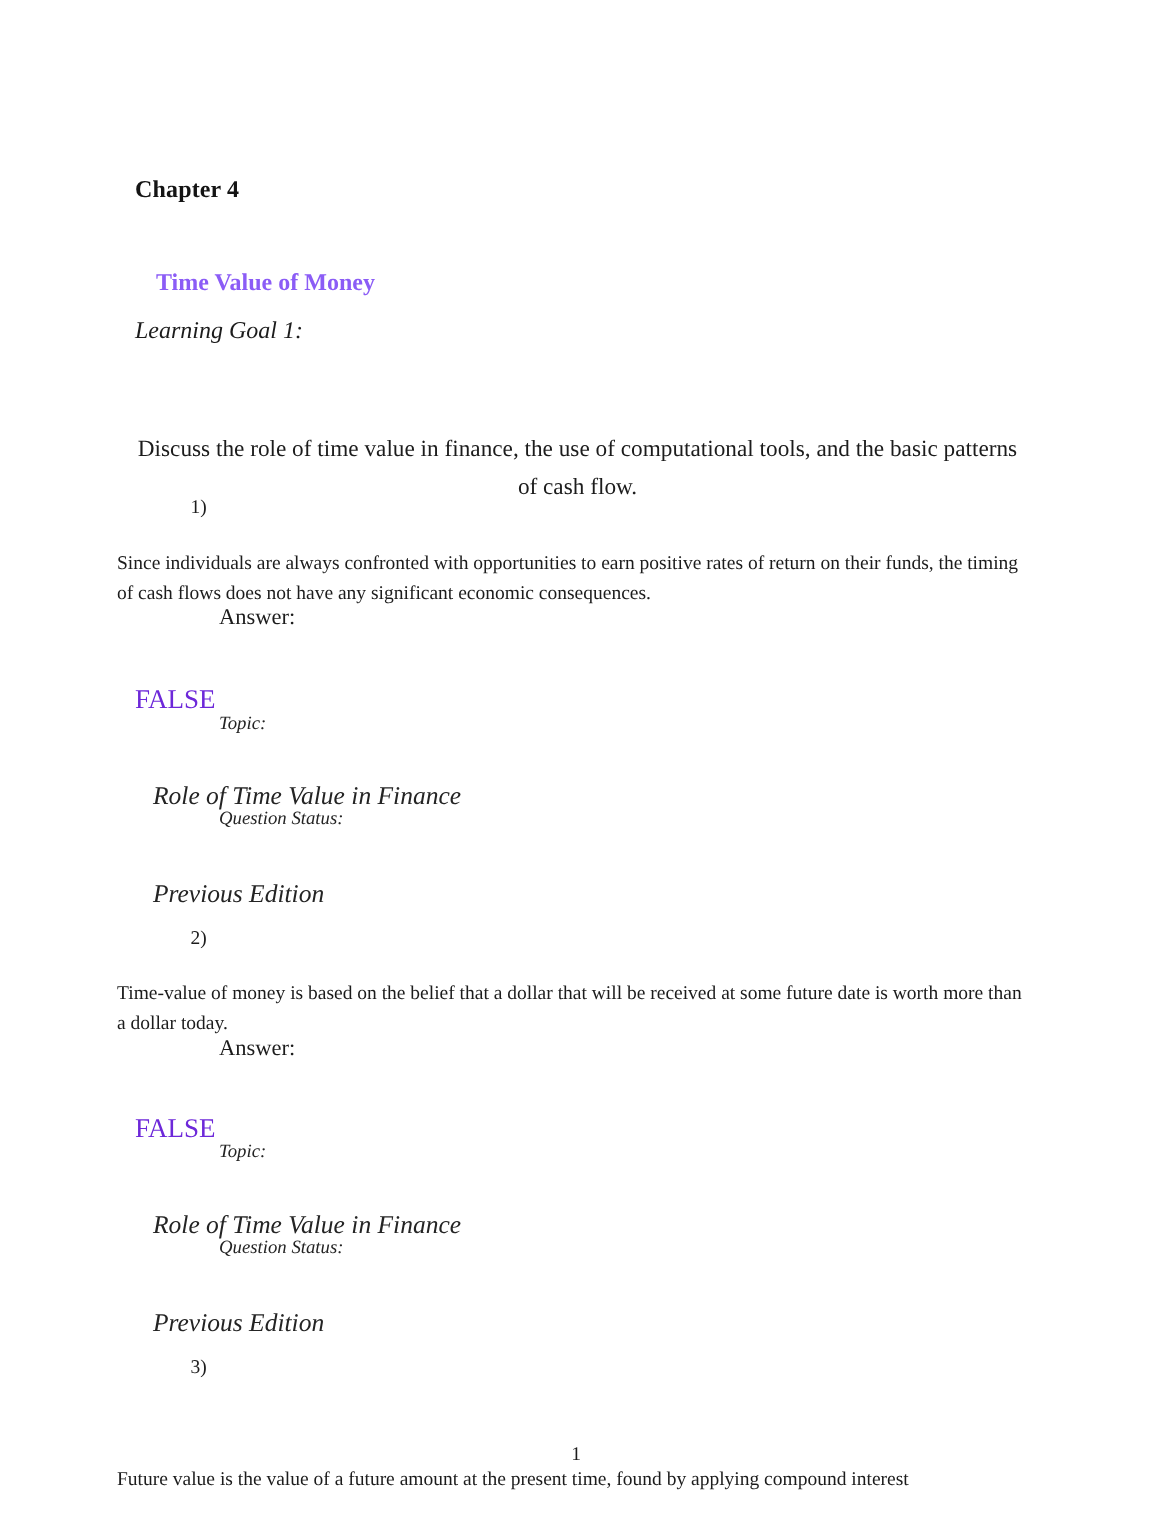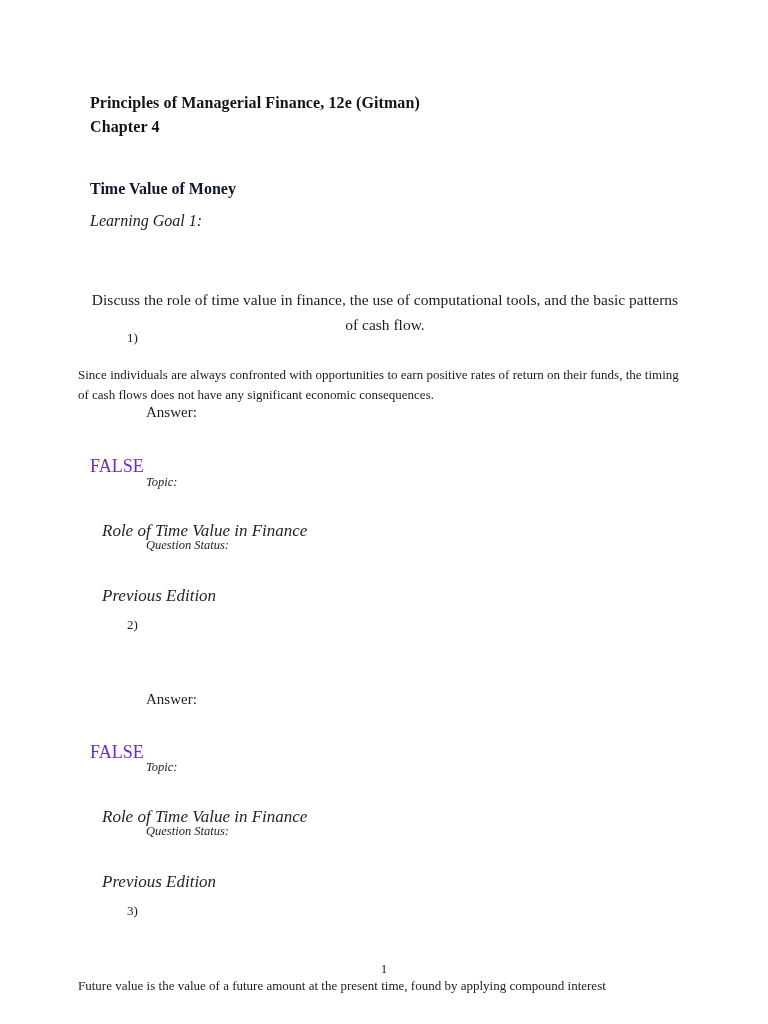--- a/index.html
+++ b/index.html
@@ -19,24 +19,24 @@
   .abs { position: absolute; }
 
   .doc-heading {
     left: 90px;
     font-weight: bold;
     font-size: 16px;
     color: #141414;
     letter-spacing: 0.1px;
   }
   .section-title {
-    left: 90px;
+    left: 104px;
     font-weight: bold;
     font-size: 16px;
-    color: #0f172a;
+    color: #8b5cf6;
   }
   .learning-goal {
     left: 90px;
     font-size: 16px;
     color: #1c1c1c;
   }
   .goal-desc {
     left: 90px;
     width: 590px;
     font-size: 15.5px;
@@ -83,37 +83,37 @@
     text-align: center;
     font-size: 13px;
     color: #1c1c1c;
   }
 </style>
 </head>
 <body>
 
 <div class="page">
 
-  <div class="abs doc-heading" style="top: 94px;">Principles of Managerial Finance, 12e (Gitman)</div>
   <div class="abs doc-heading" style="top: 118px;">Chapter 4</div>
 
   <div class="abs section-title" style="top: 180px;">Time Value of Money</div>
   <div class="abs learning-goal" style="top: 212px; font-style: italic;">Learning Goal 1:</div>
   <div class="abs goal-desc" style="top: 288px; text-align: center;">Discuss the role of time value in finance, the use of computational tools, and the basic patterns of cash flow.</div>
 
   <div class="abs q-number" style="top: 330px;">1)</div>
   <div class="abs q-text" style="top: 365px;">Since individuals are always confronted with opportunities to earn positive rates of return on their funds, the timing of cash flows does not have any significant economic consequences.</div>
   <div class="abs answer-label" style="top: 404px;">Answer:</div>
   <div class="abs answer-value" style="top: 456px;">FALSE</div>
   <div class="abs meta-label-indent" style="top: 475px;">Topic:</div>
   <div class="abs meta-value" style="top: 521px;">Role of Time Value in Finance</div>
   <div class="abs meta-label-indent" style="top: 538px;">Question Status:</div>
   <div class="abs meta-value" style="top: 586px;">Previous Edition</div>
 
   <div class="abs q-number" style="top: 617px;">2)</div>
+  <div class="abs q-text" style="top: 652px;">Time-value of money is based on the belief that a dollar that will be received at some future date is worth more than a dollar today.</div>
   <div class="abs answer-label" style="top: 691px;">Answer:</div>
   <div class="abs answer-value" style="top: 742px;">FALSE</div>
   <div class="abs meta-label-indent" style="top: 760px;">Topic:</div>
   <div class="abs meta-value" style="top: 807px;">Role of Time Value in Finance</div>
   <div class="abs meta-label-indent" style="top: 824px;">Question Status:</div>
   <div class="abs meta-value" style="top: 872px;">Previous Edition</div>
 
   <div class="abs q-number" style="top: 903px;">3)</div>
   <div class="abs q-text" style="top: 936px; width: 640px; margin-top: 40px;">Future value is the value of a future amount at the present time, found by applying compound interest</div>
 

